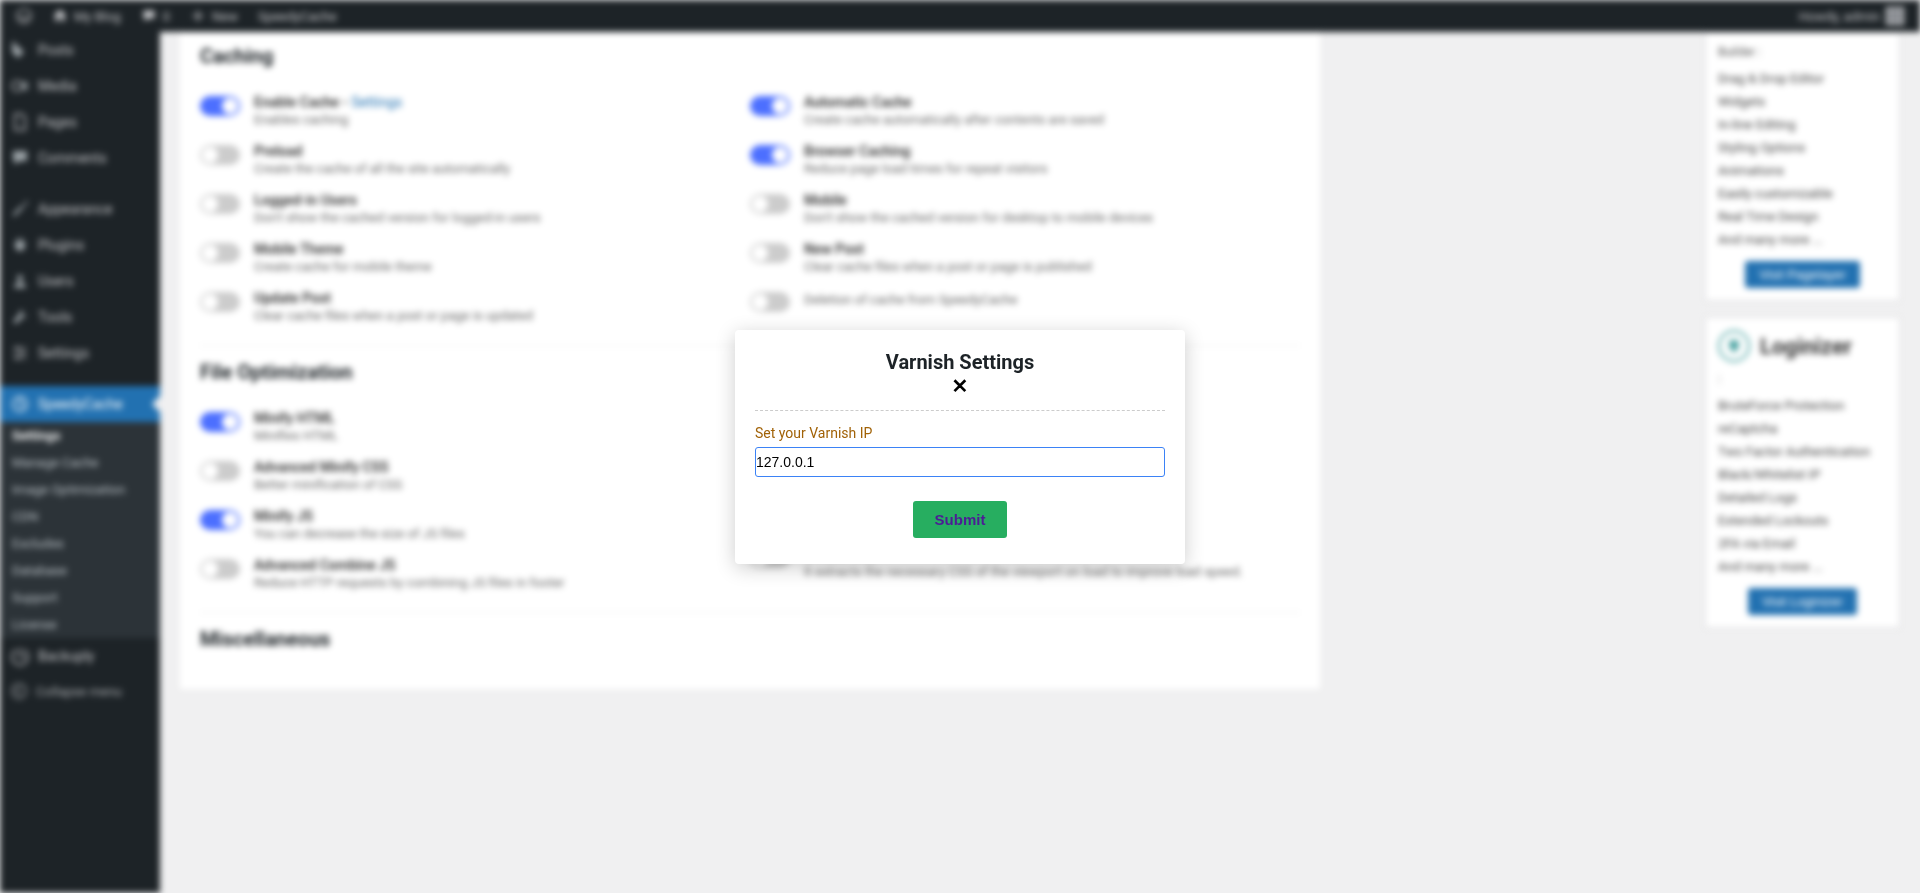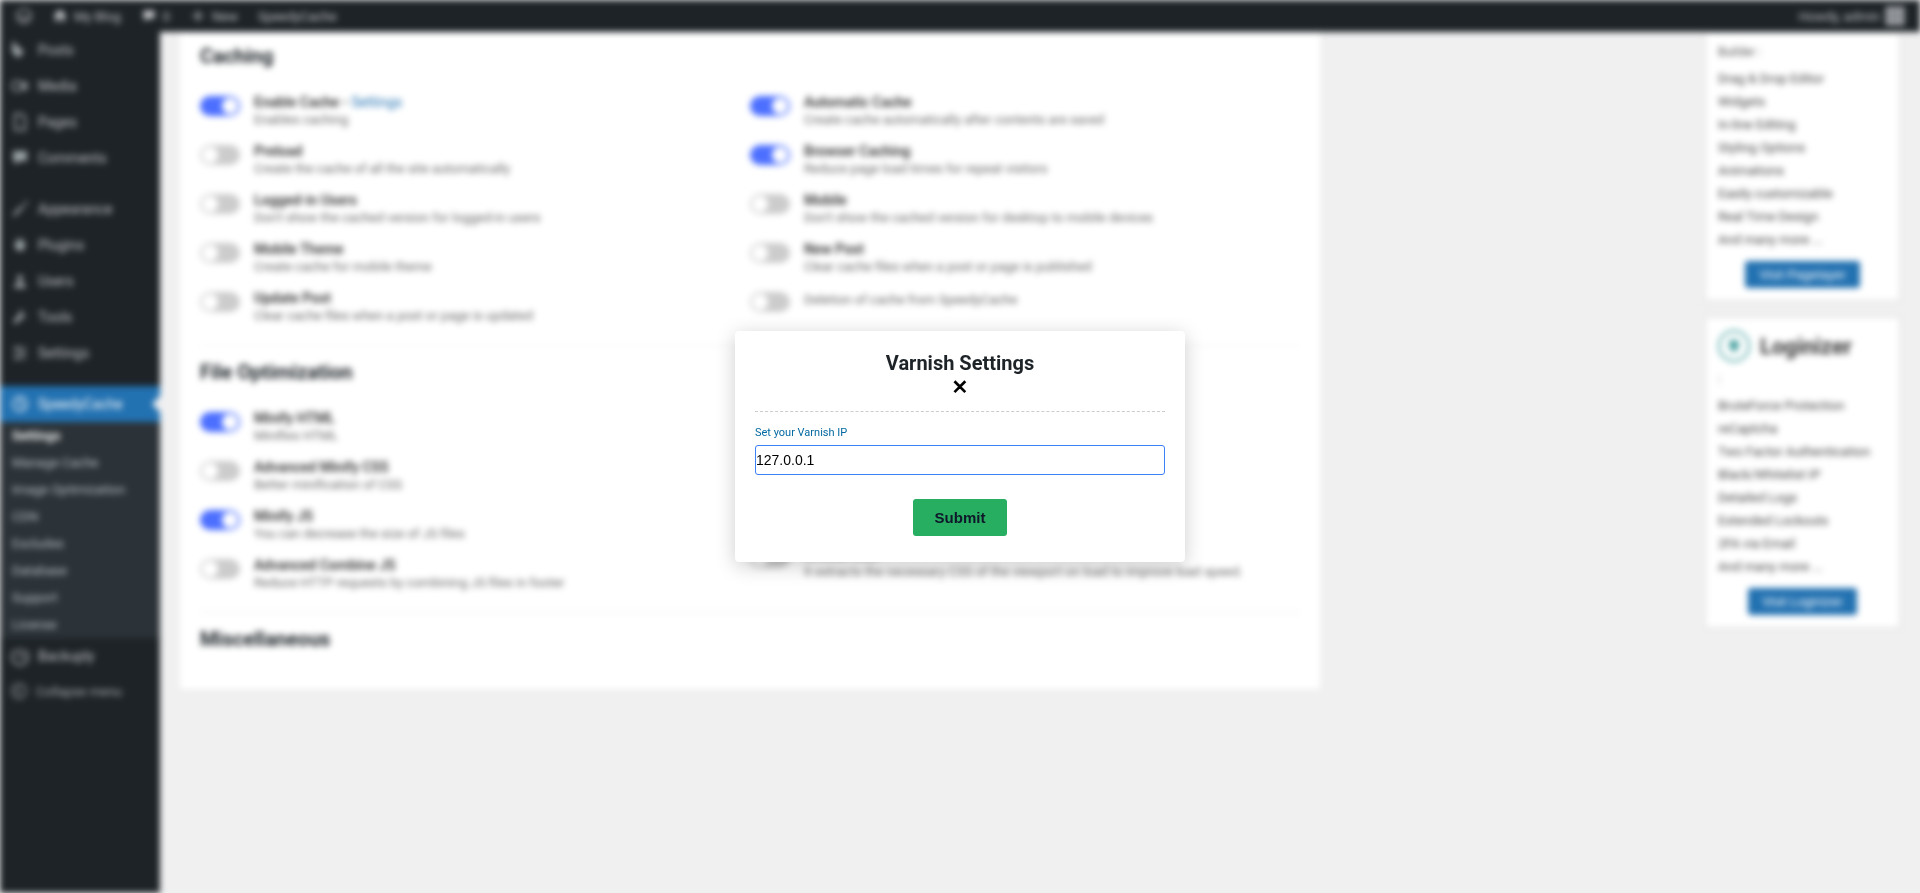--- a/index.html
+++ b/index.html
@@ -51,23 +51,23 @@
 .brand-ic { width: 32px; height: 32px; border: 2px solid #4aa3a2; border-radius: 50%; display: flex; align-items: center; justify-content: center; }
 .brand-ic svg { width: 16px; height: 16px; fill: #4aa3a2; }
 .brand-name { font-size: 22px; font-weight: 700; color: #333; }
 
 .modal-backdrop { position: absolute; inset: 0; display: flex; align-items: center; justify-content: center; z-index: 100; }
 .modal { background: #fff; width: 450px; border-radius: 4px; box-shadow: 0 4px 20px rgba(0,0,0,.2); padding: 20px; }
 .modal-head { display: flex; justify-content: space-between; align-items: center; border-bottom: 1px dashed #ccc; padding-bottom: 12px; margin-bottom: 14px; flex-direction: column; }
 .modal-title { font-size: 20px; font-weight: 700; color: #1d2327; }
 .modal-close { font-size: 20px; cursor: pointer; font-weight: 700; color: #000; }
 .modal-hint { font-size: 14px; color: #555; margin-bottom: 16px; }
-.modal-label { font-size: 11px; color: #0369a1; margin-bottom: 6px; display: block; }
+.modal-label { font-size: 14px; color: #a16207; margin-bottom: 6px; display: block; }
 .modal-input { width: 100%; padding: 6px 0; border: 1px solid #3b82f6; border-radius: 3px; font-size: 14px; }
-.btn-submit { display: block; margin: 24px auto 6px; background: #27ae60; color: #0f172a; border: none; padding: 10px 22px; border-radius: 3px; font-size: 15px; font-weight: 600; cursor: pointer; }
+.btn-submit { display: block; margin: 24px auto 6px; background: #27ae60; color: #4c1d95; border: none; padding: 10px 22px; border-radius: 3px; font-size: 15px; font-weight: 600; cursor: pointer; }
 </style>
 </head>
 <body>
 
 <div class="blur-layer">
 
   <div class="adminbar">
     <div class="left">
       <div class="item">
           <svg viewBox="0 0 20 20">

